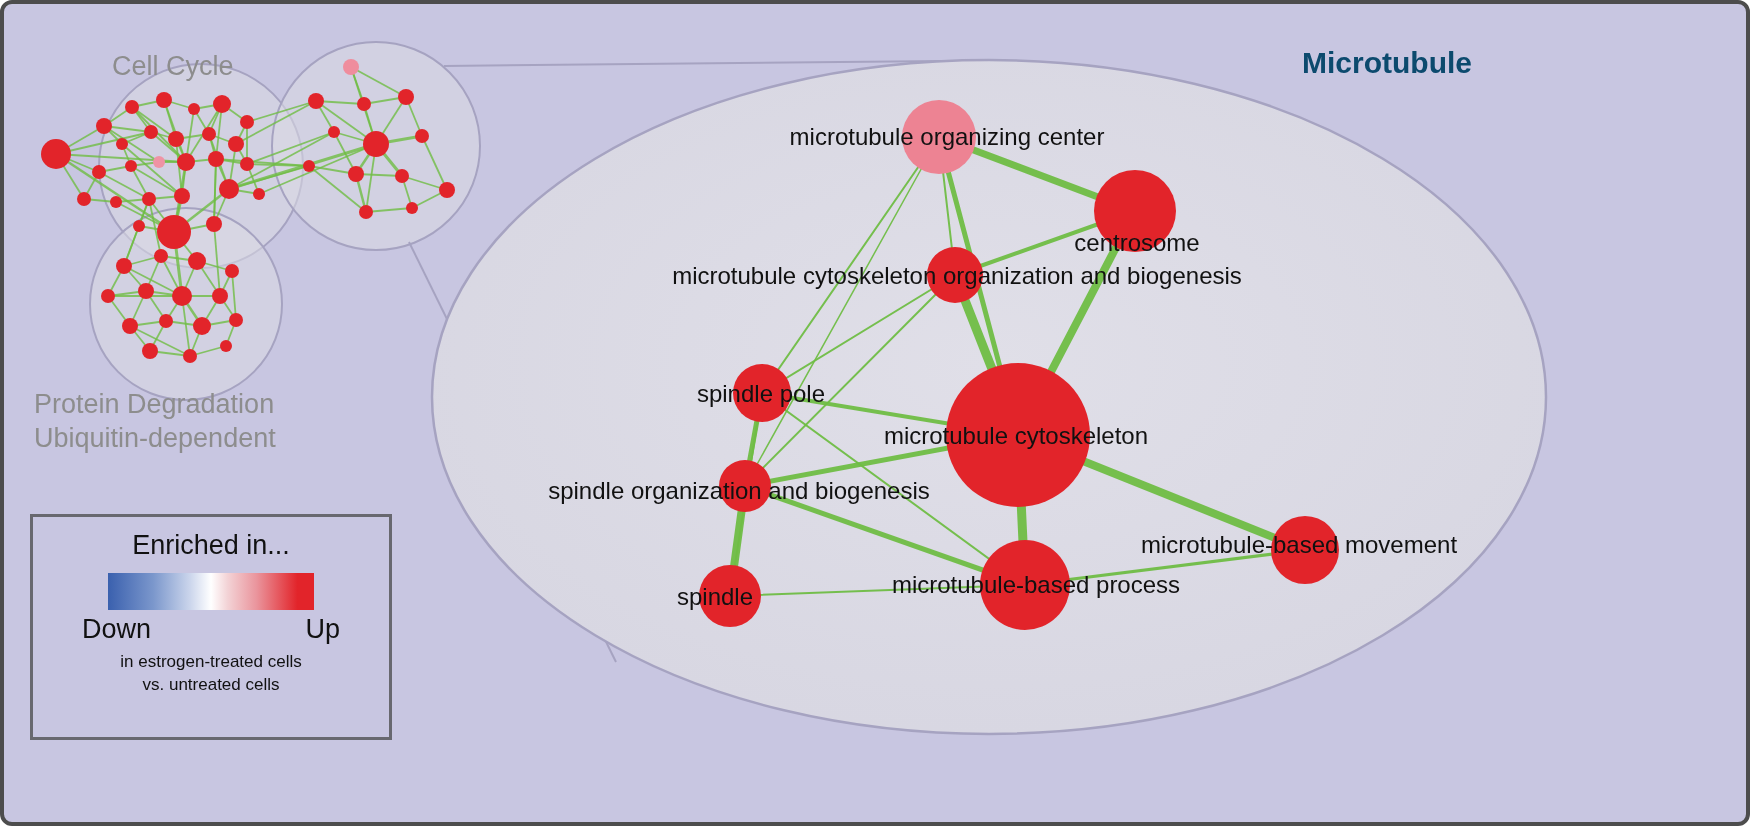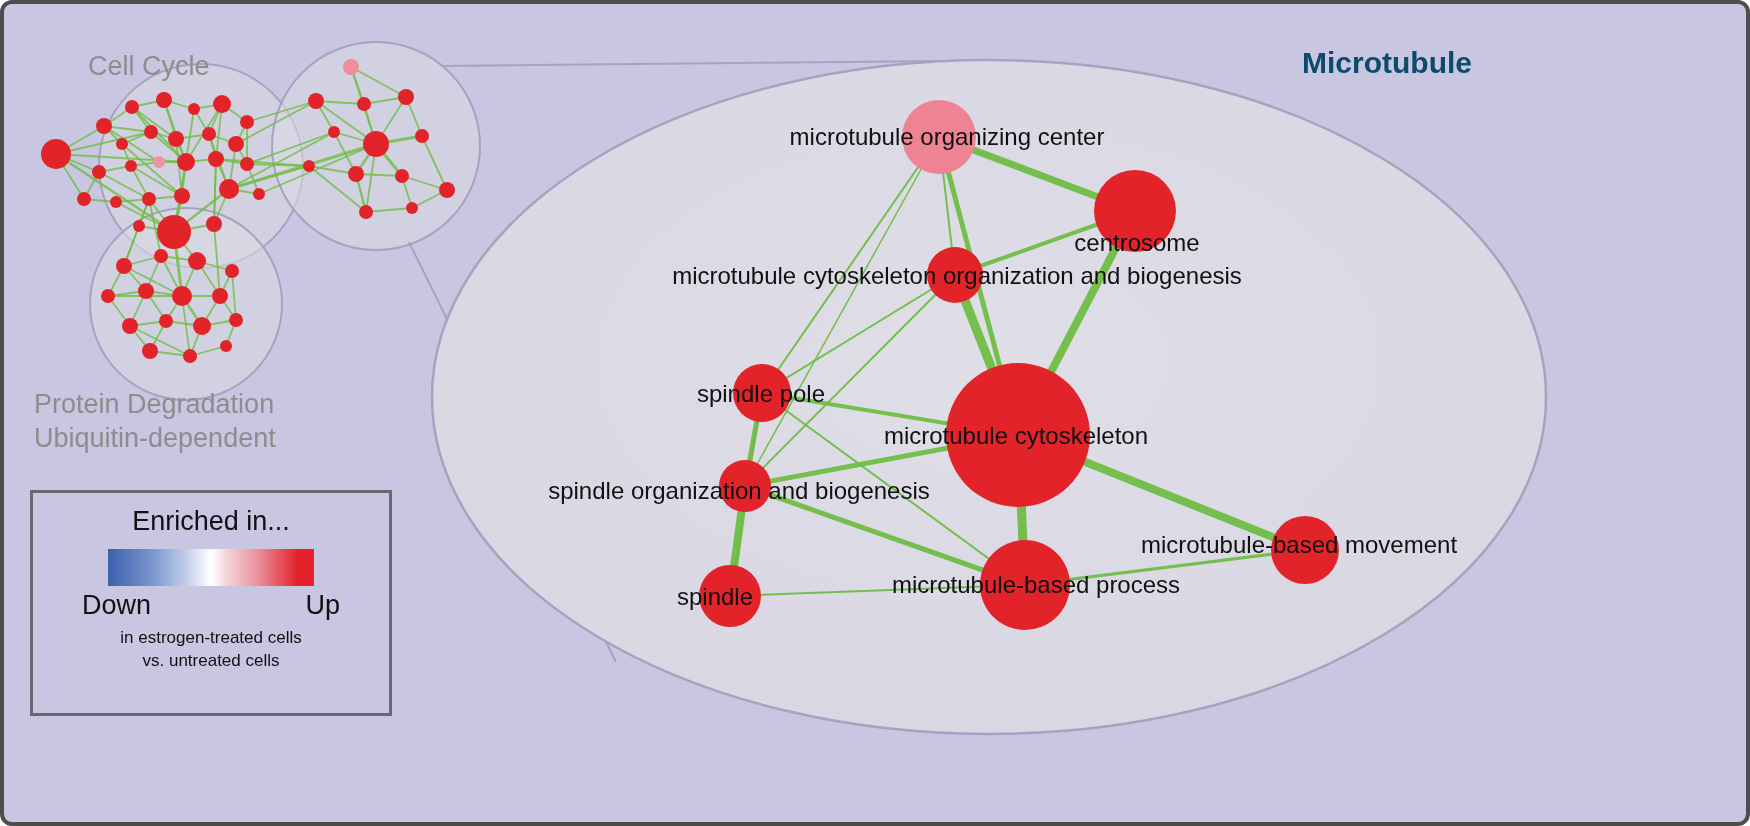--- a/index.html
+++ b/index.html
@@ -12,21 +12,21 @@
     border-radius: 12px;
     overflow: hidden;
     font-family: "Liberation Sans", sans-serif;
   }
   svg.net { position: absolute; left: 0; top: 0; }
   svg text { font-family: "Liberation Sans", sans-serif; }
   .overlay { position: absolute; }
   .gray-label { color: #8d8d8d; font-size: 27px; line-height: 1.25; }
   .zoom-title { color: #0c4a6e; font-size: 30px; line-height: 1.25; text-align: center; font-weight: bold; }
   .legend {
-    position: absolute; left: 26px; top: 486px;
+    position: absolute; left: 26px; top: 510px;
     width: 362px; height: 226px;
     box-sizing: border-box;
     border: 3px solid #68686f;
     text-align: center;
   }
   .legend-title { font-size: 27px; color: #111; margin-top: 13px; }
   .grad-bar {
     width: 206px; height: 37px; margin: 12px auto 4px;
     background: linear-gradient(90deg,
       #3a60ae 0%, #7b97cc 22%, #ccd6ec 40%, #ffffff 50%,
@@ -282,21 +282,21 @@
       <text x="1133" y="247" text-anchor="middle" font-size="24" fill="#111111">centrosome</text>
       <text x="953" y="280" text-anchor="middle" font-size="24" fill="#111111">microtubule cytoskeleton organization and biogenesis</text>
       <text x="757" y="398" text-anchor="middle" font-size="24" fill="#111111">spindle pole</text>
       <text x="1012" y="440" text-anchor="middle" font-size="24" fill="#111111">microtubule cytoskeleton</text>
       <text x="735" y="495" text-anchor="middle" font-size="24" fill="#111111">spindle organization and biogenesis</text>
       <text x="1295" y="549" text-anchor="middle" font-size="24" fill="#111111">microtubule-based movement</text>
       <text x="1032" y="589" text-anchor="middle" font-size="24" fill="#111111">microtubule-based process</text>
       <text x="711" y="601" text-anchor="middle" font-size="24" fill="#111111">spindle</text>
     </svg>
 
-  <div class="overlay gray-label" style="left:84px; top:46px;">Cell Cycle</div>
+  <div class="overlay gray-label" style="left:108px; top:46px;">Cell Cycle</div>
 
   <div class="overlay gray-label" style="left:30px; top:384px;">
     <div>Protein Degradation</div>
     <div>Ubiquitin-dependent</div>
   </div>
 
   <div class="overlay zoom-title" style="left:1233px; top:40px; width:300px;">
     <div>Microtubule</div>
   </div>
 

